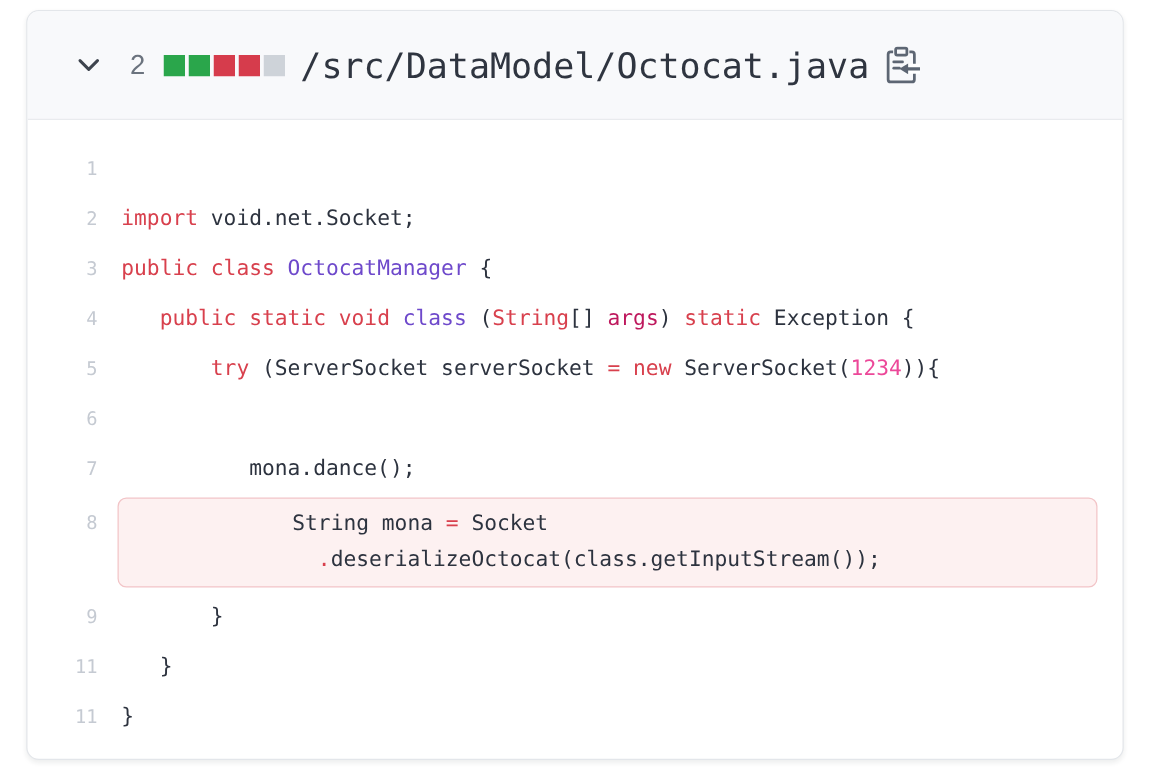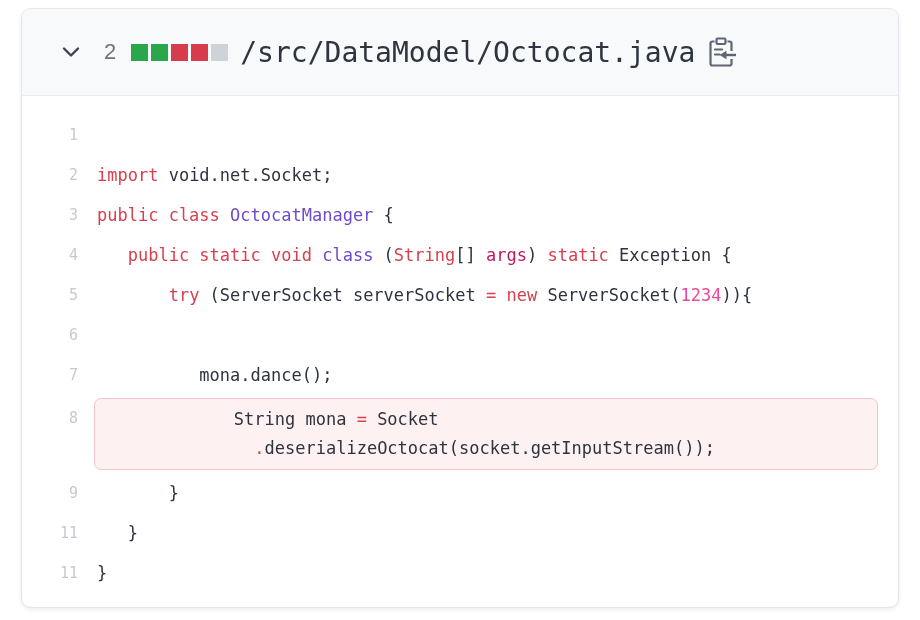--- a/index.html
+++ b/index.html
@@ -134,21 +134,21 @@
         <span class="ln">6</span>
       </div>
       <div class="line">
         <span class="ln">7</span>
         <span class="code"><span>          mona.dance();</span></span>
       </div>
       <div class="line line-hl">
         <span class="ln">8</span>
         <div class="hl-box">
           <div class="code-row"><span>            String mona </span><span class="tok-k">=</span><span> Socket</span></div>
-          <div class="code-row"><span>              </span><span class="tok-k">.</span><span>deserializeOctocat(socket.getInputStream());</span></div>
+          <div class="code-row"><span>              </span><span class="tok-k">.</span><span>deserializeOctocat(class.getInputStream());</span></div>
         </div>
       </div>
       <div class="line">
         <span class="ln">9</span>
         <span class="code"><span>       }</span></span>
       </div>
       <div class="line">
         <span class="ln">11</span>
         <span class="code"><span>   }</span></span>
       </div>

